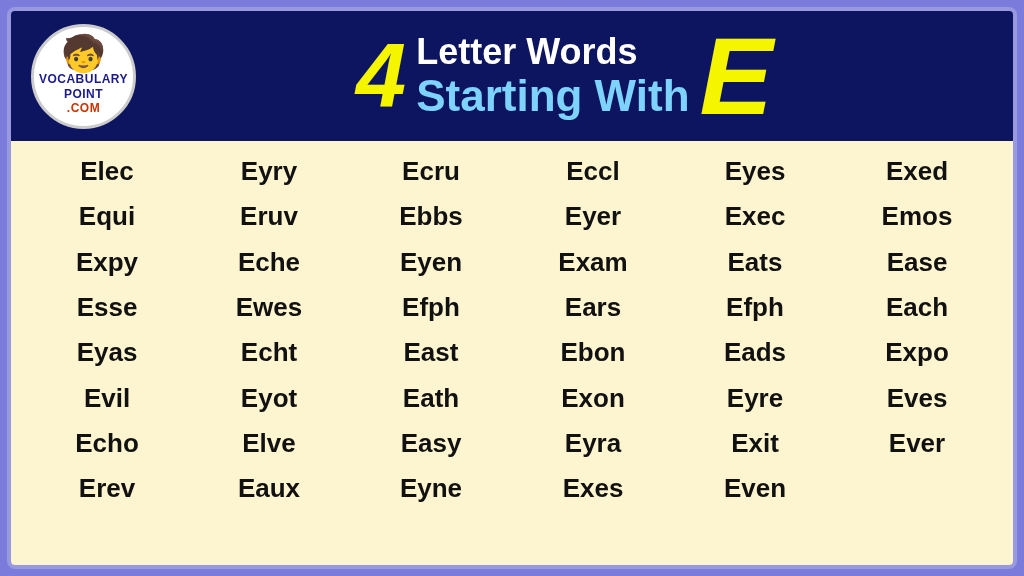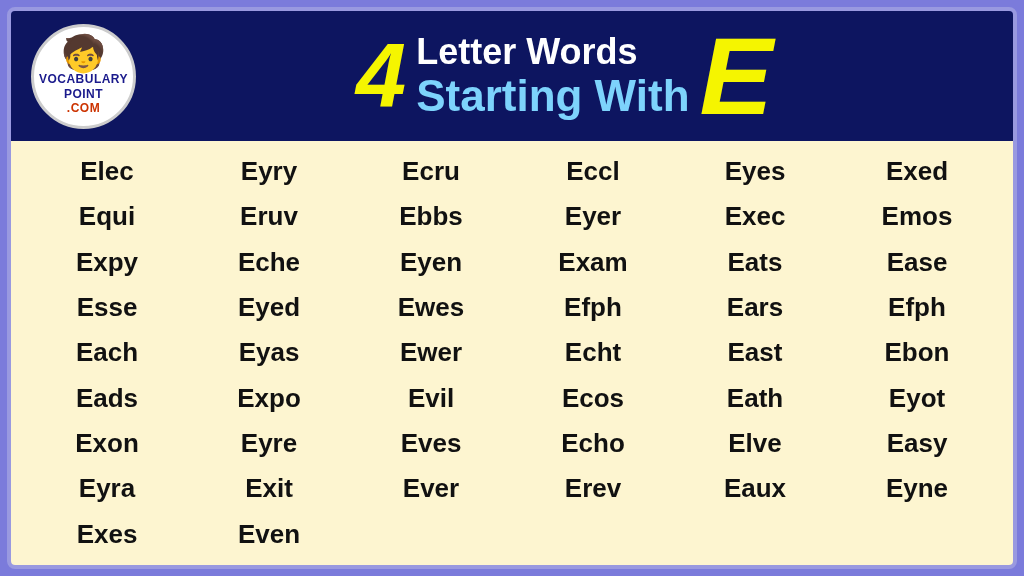--- a/index.html
+++ b/index.html
@@ -158,37 +158,34 @@
         <div class="word-cell">Eyer</div>
         <div class="word-cell">Exec</div>
         <div class="word-cell">Emos</div>
         <div class="word-cell">Expy</div>
         <div class="word-cell">Eche</div>
         <div class="word-cell">Eyen</div>
         <div class="word-cell">Exam</div>
         <div class="word-cell">Eats</div>
         <div class="word-cell">Ease</div>
         <div class="word-cell">Esse</div>
-        <div class="word-cell">Eyed</div>
         <div class="word-cell">Ewes</div>
         <div class="word-cell">Efph</div>
         <div class="word-cell">Ears</div>
         <div class="word-cell">Efph</div>
         <div class="word-cell">Each</div>
         <div class="word-cell">Eyas</div>
-        <div class="word-cell">Ewer</div>
         <div class="word-cell">Echt</div>
         <div class="word-cell">East</div>
         <div class="word-cell">Ebon</div>
         <div class="word-cell">Eads</div>
         <div class="word-cell">Expo</div>
         <div class="word-cell">Evil</div>
-        <div class="word-cell">Ecos</div>
+        <div class="word-cell">Eyot</div>
         <div class="word-cell">Eath</div>
-        <div class="word-cell">Eyot</div>
         <div class="word-cell">Exon</div>
         <div class="word-cell">Eyre</div>
         <div class="word-cell">Eves</div>
         <div class="word-cell">Echo</div>
         <div class="word-cell">Elve</div>
         <div class="word-cell">Easy</div>
         <div class="word-cell">Eyra</div>
         <div class="word-cell">Exit</div>
         <div class="word-cell">Ever</div>
         <div class="word-cell">Erev</div>

